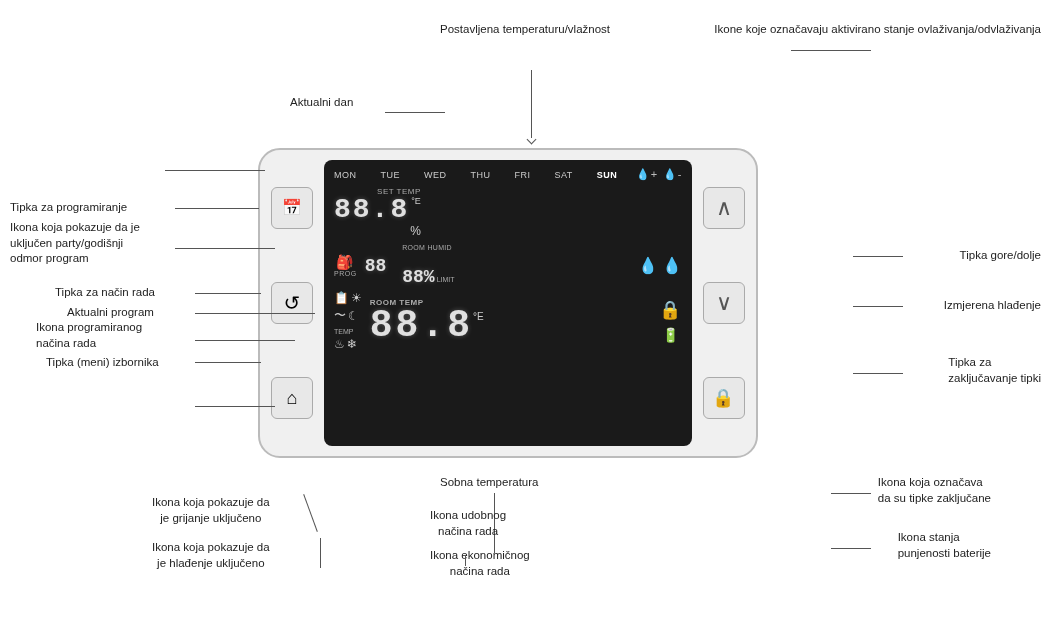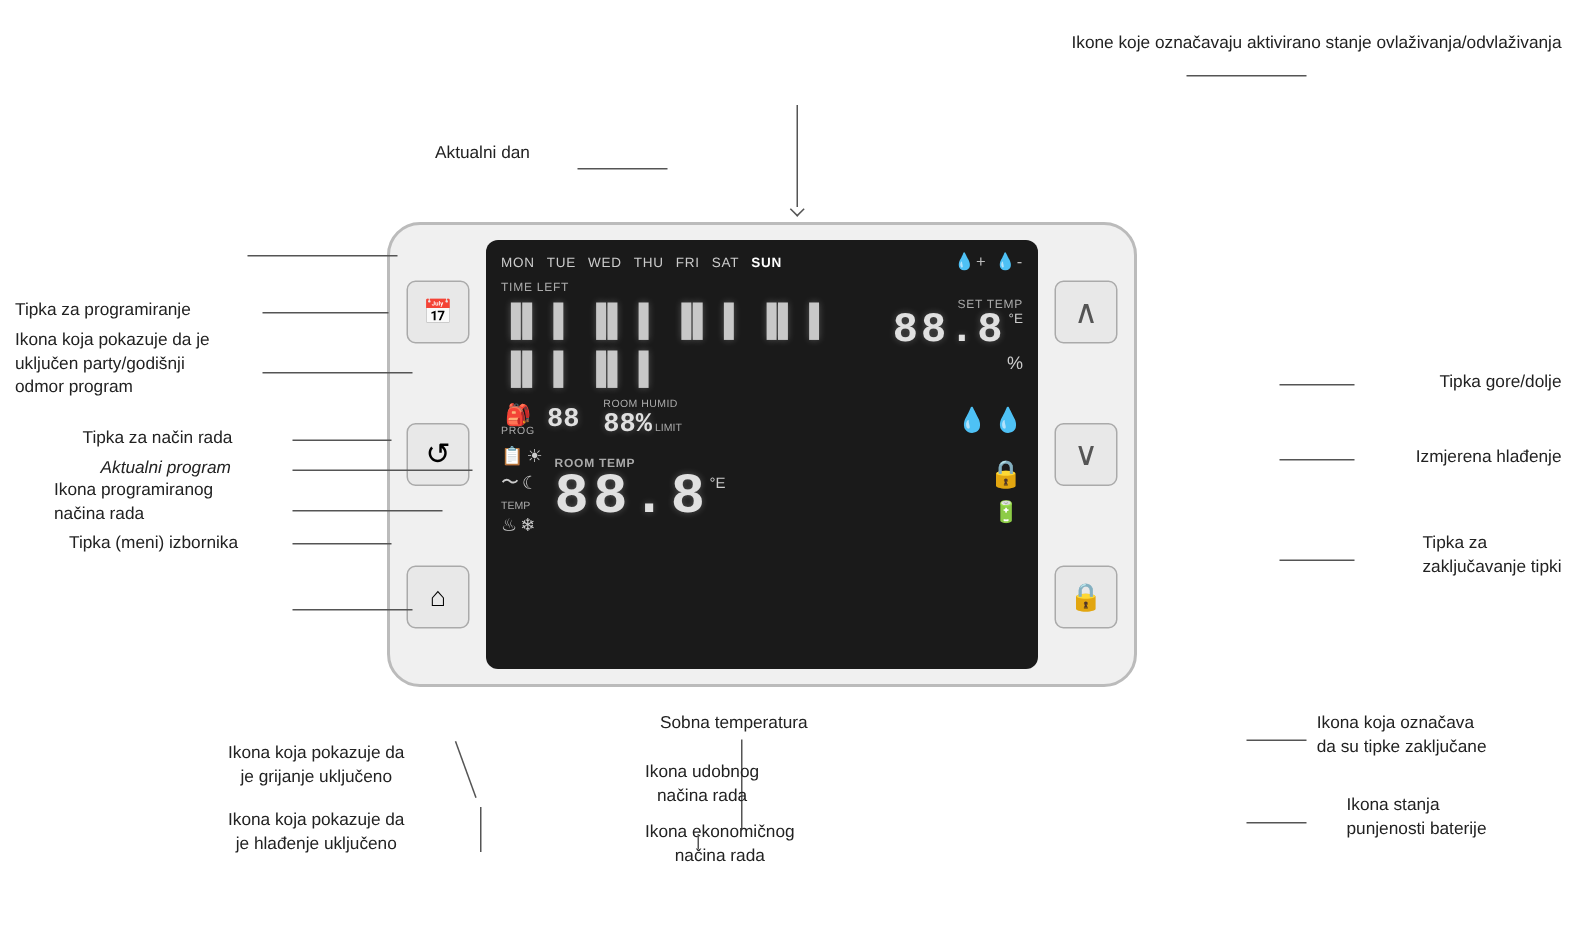--- a/index.html
+++ b/index.html
@@ -74,21 +74,21 @@
       display: flex;
       justify-content: space-between;
       align-items: center;
       font-size: 9px;
       color: #ccc;
       letter-spacing: 0.5px;
     }
 
     .lcd-days {
       display: flex;
-      gap: 8px;
+      gap: 24px;
       font-size: 9px;
       color: #ccc;
     }
 
     .lcd-day { font-size: 9px; color: #ccc; }
     .lcd-day.active { color: #fff; font-weight: bold; }
 
     .lcd-row1 {
       display: flex;
       align-items: center;
@@ -158,20 +158,21 @@
       font-size: 18px;
       color: #e8e8e8;
       font-weight: bold;
     }
 
     .humid-section {
       display: flex;
       flex-direction: column;
       align-items: flex-start;
       margin-left: 8px;
+      gap: 16px;
     }
 
     .humid-label {
       font-size: 7px;
       color: #aaa;
       letter-spacing: 0.3px;
     }
 
     .humid-value {
       font-family: 'Courier New', monospace;
@@ -322,27 +323,20 @@
           <span class="lcd-day">SAT</span>
           <span class="lcd-day active">SUN</span>
         </div>
         <div style="display:flex; gap:6px; align-items:center;">
           <span style="font-size:11px; color:#bbb;">💧+</span>
           <span style="font-size:11px; color:#bbb;">💧-</span>
         </div>
       </div>
 
       <div class="lcd-row1">
-        <div>
-          <div class="lcd-label">TIME LEFT</div>
-          <div class="lcd-big-digits segment-display">
-            
-            <span style="font-size:22px; letter-spacing:1px; color:#c8c8c8;">▐▌▐ ▐▌▐ ▐▌▐ ▐▌▐ ▐▌▐ ▐▌▐</span>
-          </div>
-        </div>
         <div class="lcd-set-temp">
           <div class="lcd-label">SET TEMP</div>
           <div style="display:flex; align-items:flex-start;">
             <span class="lcd-set-temp-digits segment-display">88.8</span>
             <span class="lcd-superscript">°E</span>
           </div>
           <span class="lcd-percent">%</span>
         </div>
       </div>
 
@@ -397,20 +391,24 @@
       </div>
     </div>
 
     <div class="right-buttons">
       <div class="btn-arrow" style="font-size:22px; color:#555;">∧</div>
       <div class="btn-arrow" style="font-size:22px; color:#555;">∨</div>
       <div class="btn-lock" style="font-size:18px;">🔒</div>
     </div>
   </div>
 
+  <div class="annotation" style="top:22px; left:440px; text-align:center;">
+    <span>Postavljena
+temperaturu/vlažnost</span>
+  </div>
 
   <div style="position:absolute; top:70px; left:531px; width:1px; height:68px; background:#555;"></div>
   <div style="position:absolute; top:136px; left:528px; width:7px; height:7px; border-left:1.5px solid #555; border-bottom:1.5px solid #555; transform:rotate(-45deg);"></div>
 
   <div class="annotation" style="top:22px; right:10px; text-align:left;margin-left:19px;">
     <span>Ikone koje označavaju aktivirano
 stanje ovlaživanja/odvlaživanja</span>
   </div>
   <div style="position:absolute; top:50px; right:180px; width:80px; height:1px; background:#555;"></div>
 
@@ -429,21 +427,21 @@
   <div class="annotation" style="top:220px; left:10px;">
     <span>Ikona koja pokazuje da je<br>uključen party/godišnji<br>odmor program</span>
   </div>
   <div style="position:absolute; top:248px; left:175px; width:100px; height:1px; background:#555;"></div>
 
   <div class="annotation" style="top:285px; left:55px;">
     <span>Tipka za način rada</span>
   </div>
   <div style="position:absolute; top:293px; left:195px; width:66px; height:1px; background:#555;"></div>
 
-  <div class="annotation" style="top:305px; left:67px;font-style:italic;">
+  <div class="annotation" style="top:305px; left:67px;">
     <span>Aktualni program</span>
   </div>
   <div style="position:absolute; top:313px; left:195px; width:120px; height:1px; background:#555;"></div>
 
   <div class="annotation" style="top:320px; left:36px;">
     <span>Ikona programiranog<br>načina rada</span>
   </div>
   <div style="position:absolute; top:340px; left:195px; width:100px; height:1px; background:#555;"></div>
 
   <div class="annotation" style="top:355px; left:46px;text-align:center;">

